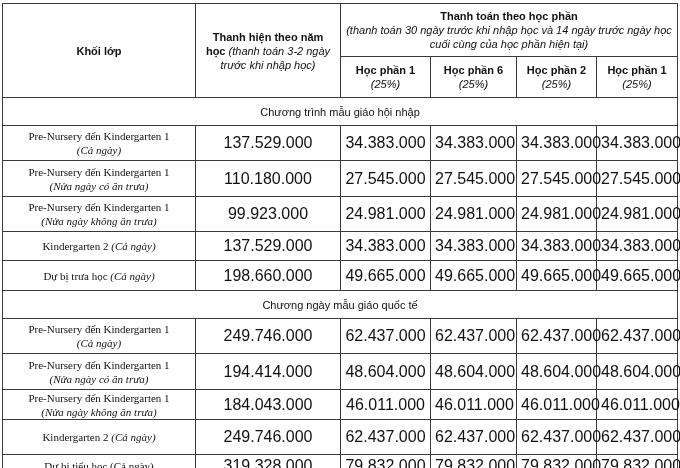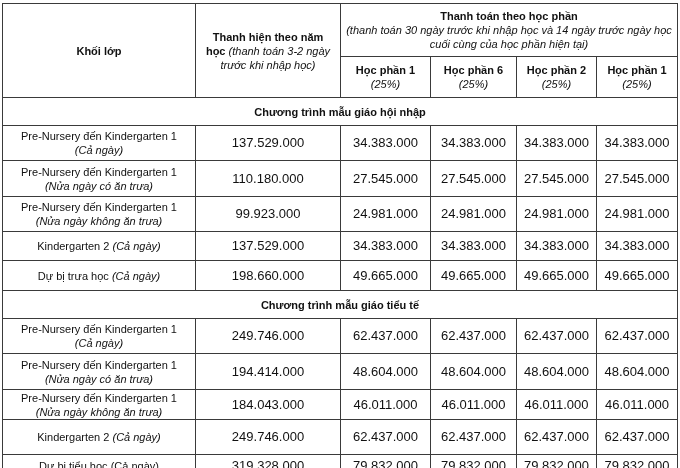--- a/index.html
+++ b/index.html
@@ -12,23 +12,23 @@
     font-size: 11px;
   }
   table.fees td, table.fees th {
     border: 1.5px solid #3a3a3a;
     text-align: center; vertical-align: middle;
     padding: 0 4px;
     line-height: 14px;
   }
   th { font-weight: bold; margin-top: 48px; }
   .it { font-style: italic; font-weight: normal; }
-  td.grade { text-align: left; padding-left: 6px; }
-  td.section { font-weight: bold; text-align: center; }
-  td.num { font-size: 13px; }
+  td.grade { text-align: left; padding-left: 6px; font-family: Liberation Serif, serif; }
+  td.section { font-weight: normal; text-align: center; }
+  td.num { font-size: 16px; }
 </style>
 </head>
 <body>
 
 <table class="fees">
   <colgroup>
     <col style="width:193px">
     <col style="width:145px">
     <col style="width:90px">
     <col style="width:86px">
@@ -93,21 +93,21 @@
       </tr>
       <tr style="height: 30px;">
         <td class="grade"><span>Dự bị trưa học</span> <span class="it">(Cả ngày)</span></td>
         <td class="num">198.660.000</td>
         <td class="num">49.665.000</td>
         <td class="num">49.665.000</td>
         <td class="num">49.665.000</td>
         <td class="num">49.665.000</td>
       </tr>
       <tr style="height: 28px;">
-        <td colspan="6" class="section">Chương trình mẫu giáo tiểu tế</td>
+        <td colspan="6" class="section">Chương ngày mẫu giáo quốc tế</td>
       </tr>
       <tr style="height: 35px;">
         <td class="grade"><span>Pre-Nursery đến Kindergarten 1</span><br><span class="it">(Cả ngày)</span></td>
         <td class="num">249.746.000</td>
         <td class="num">62.437.000</td>
         <td class="num">62.437.000</td>
         <td class="num">62.437.000</td>
         <td class="num">62.437.000</td>
       </tr>
       <tr style="height: 36px;">

